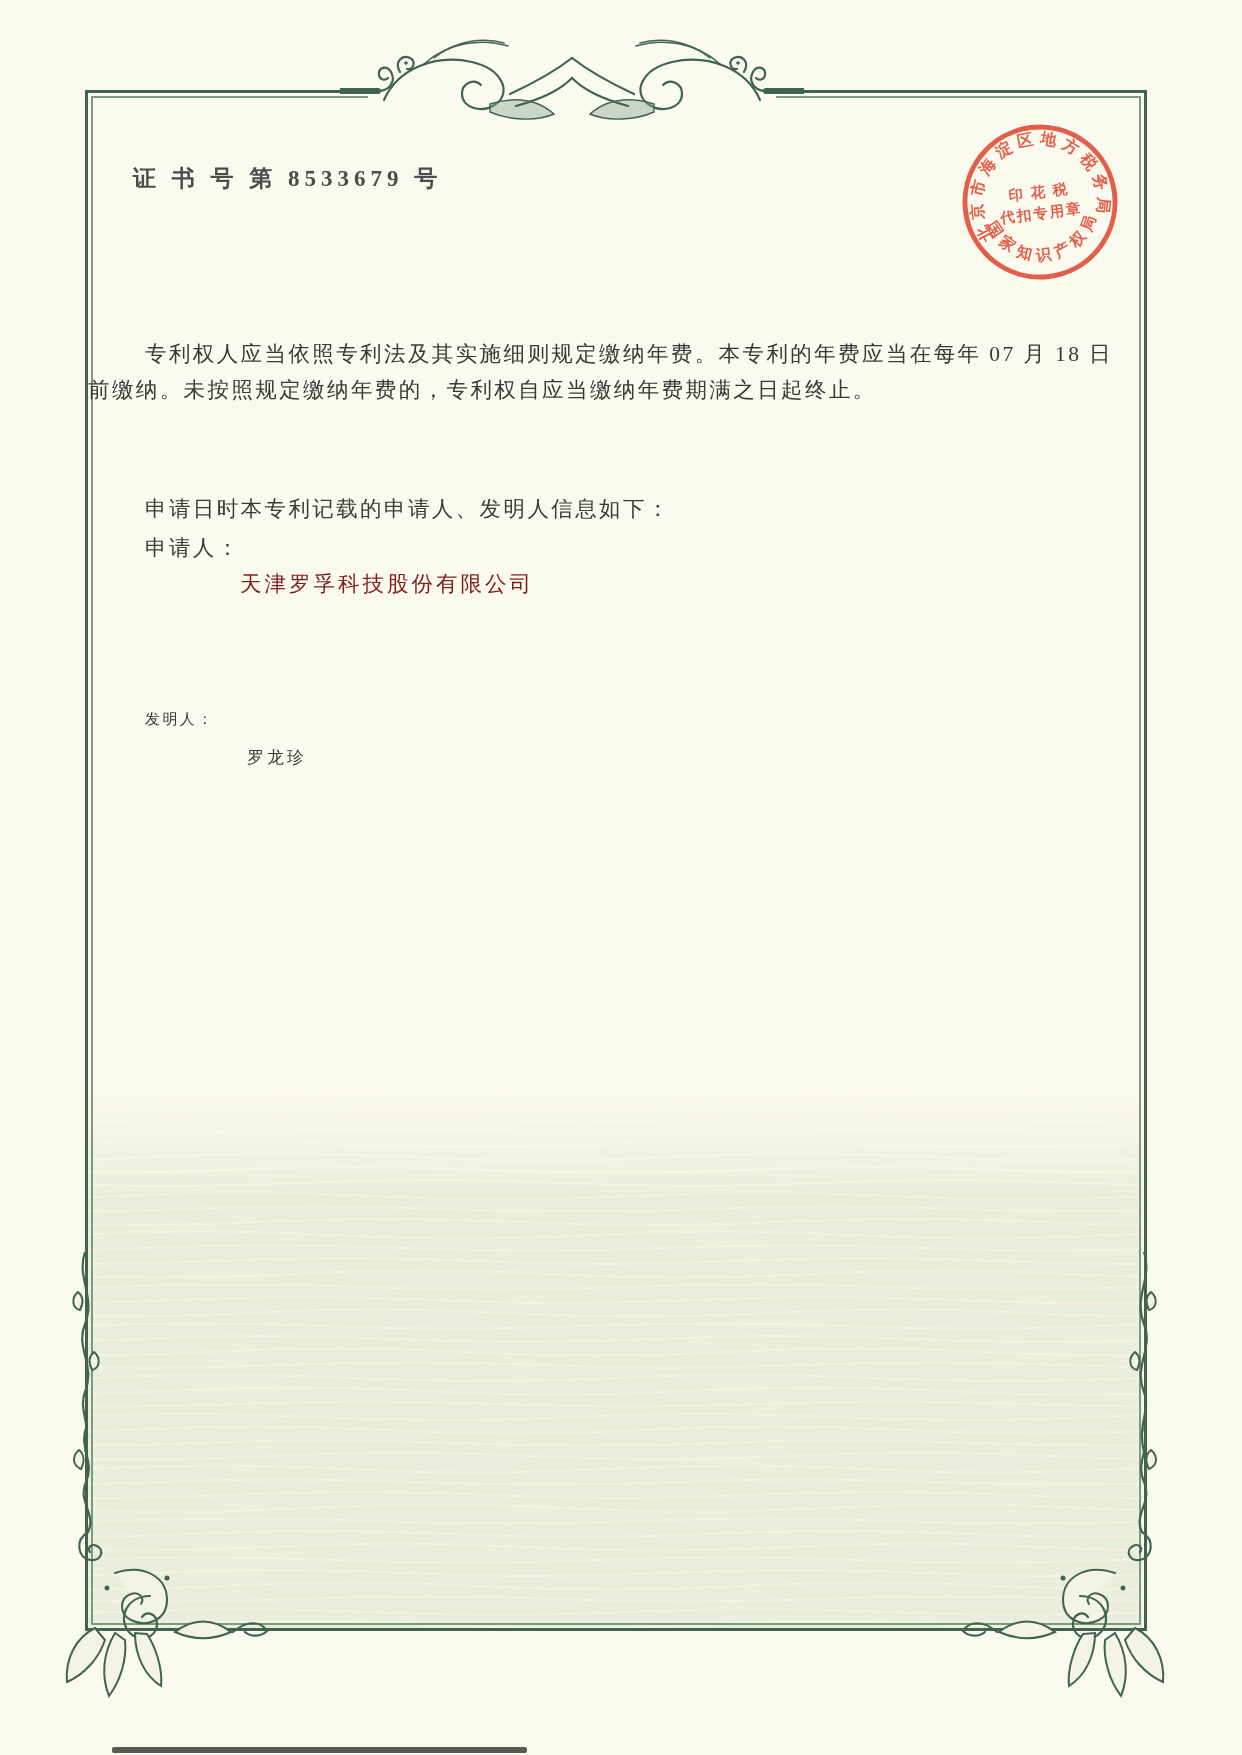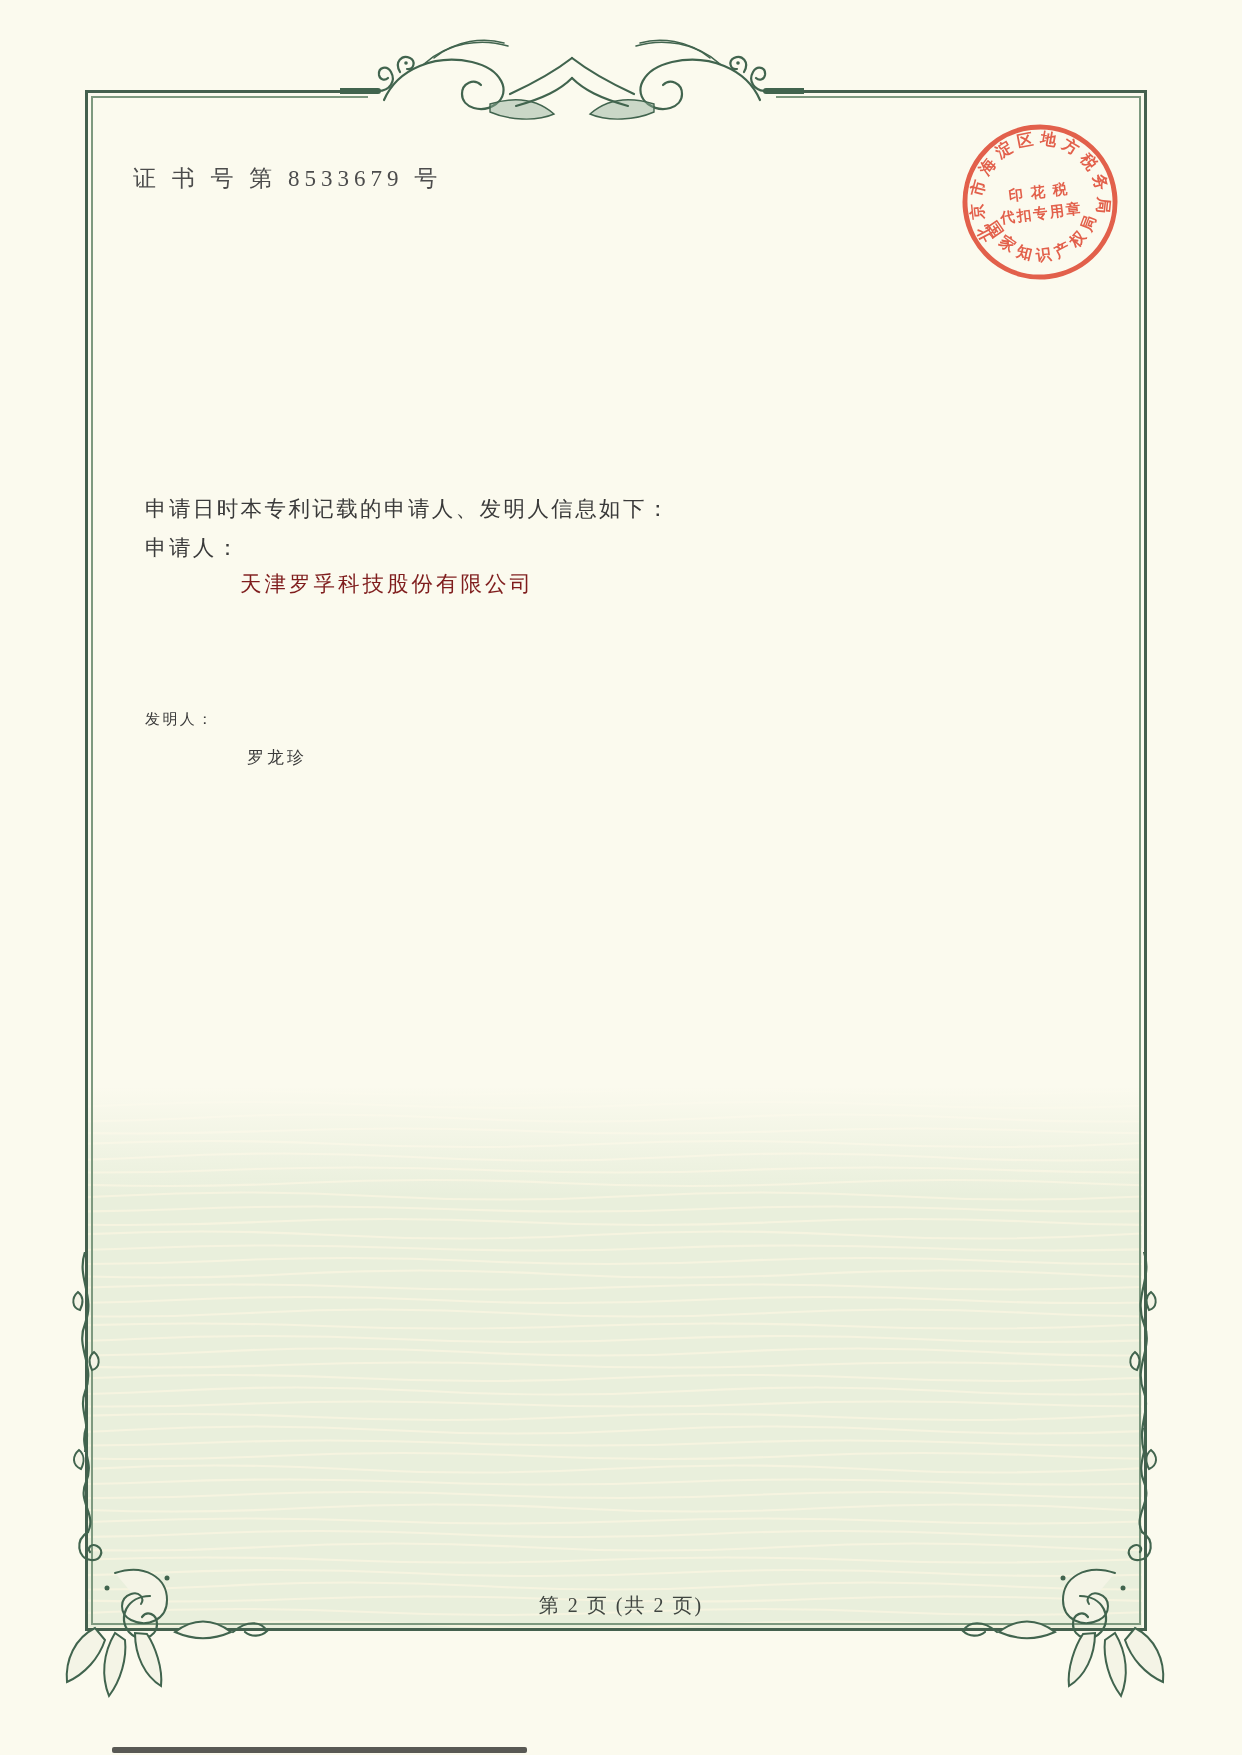--- a/index.html
+++ b/index.html
@@ -19,21 +19,21 @@
   }
   
   .waves{ position:absolute; left:88px; top:1086px; }
   .wave-fade{
     position:absolute; left:88px; top:1086px; width:1054px; height:110px;
     background:linear-gradient(#fbfaee, rgba(251,250,238,0));
   }
   
   .certificate-no{
     position:absolute; left:133px; top:163px;
-    font-size:23px; letter-spacing:5px; color:#4c4c4c; white-space:nowrap;
+    font-size:23px; letter-spacing:5px; color:#4c4c4c; white-space:nowrap;font-weight:bold;
   }
   .para{ position:absolute; left:88px; top:336px; font-size:21.5px; letter-spacing:2.4px; line-height:36px; color:#383838;}
   .para .line1{ margin-left:57px; white-space:nowrap;}
   .para .line2{ white-space:nowrap;}
   .info-heading{ position:absolute; left:145px; top:494px; font-size:21.5px; letter-spacing:2.4px; white-space:nowrap; color:#3a3a3a;}
   .applicant-label{ position:absolute; left:145px; top:533px; font-size:21.5px; letter-spacing:2.4px; color:#3a3a3a;text-align:right;}
   .applicant-name{ position:absolute; left:240px; top:569px; font-size:21.5px; letter-spacing:3px; color:#7f1d1d;}
   .inventor-label{ position:absolute; left:145px; top:710px; font-size:15px; letter-spacing:2.4px; color:#3a3a3a;}
   .inventor-name{ position:absolute; left:247px; top:746px; font-size:17px; letter-spacing:3px; color:#3a3a3a;}
   .page-footer{
@@ -178,23 +178,26 @@
     </text>
     <text class="arc-bottom">
       <textPath href="#arcBottomPath" startOffset="2">国家知识产权局</textPath>
     </text>
     <text class="ctr" x="85" y="80">印 花 税</text>
     <text class="ctr" x="85" y="101">代扣专用章</text>
   </svg>
 
   <div class="certificate-no">证 书 号 第 8533679 号</div>
 
+  <div class="para">
+    <div class="line1">专利权人应当依照专利法及其实施细则规定缴纳年费。本专利的年费应当在每年 07 月 18 日</div>
+    <div class="line2">前缴纳。未按照规定缴纳年费的，专利权自应当缴纳年费期满之日起终止。</div>
+  </div>
 
   <div class="info-heading">申请日时本专利记载的申请人、发明人信息如下：</div>
   <div class="applicant-label">申请人：</div>
   <div class="applicant-name">天津罗孚科技股份有限公司</div>
   <div class="inventor-label">发明人：</div>
   <div class="inventor-name">罗龙珍</div>
 
-  <div class="page-footer">第 2 页 (共 2 页)</div>
 
   <div class="scan-strip"></div>
 </div>
 
 </body></html>

